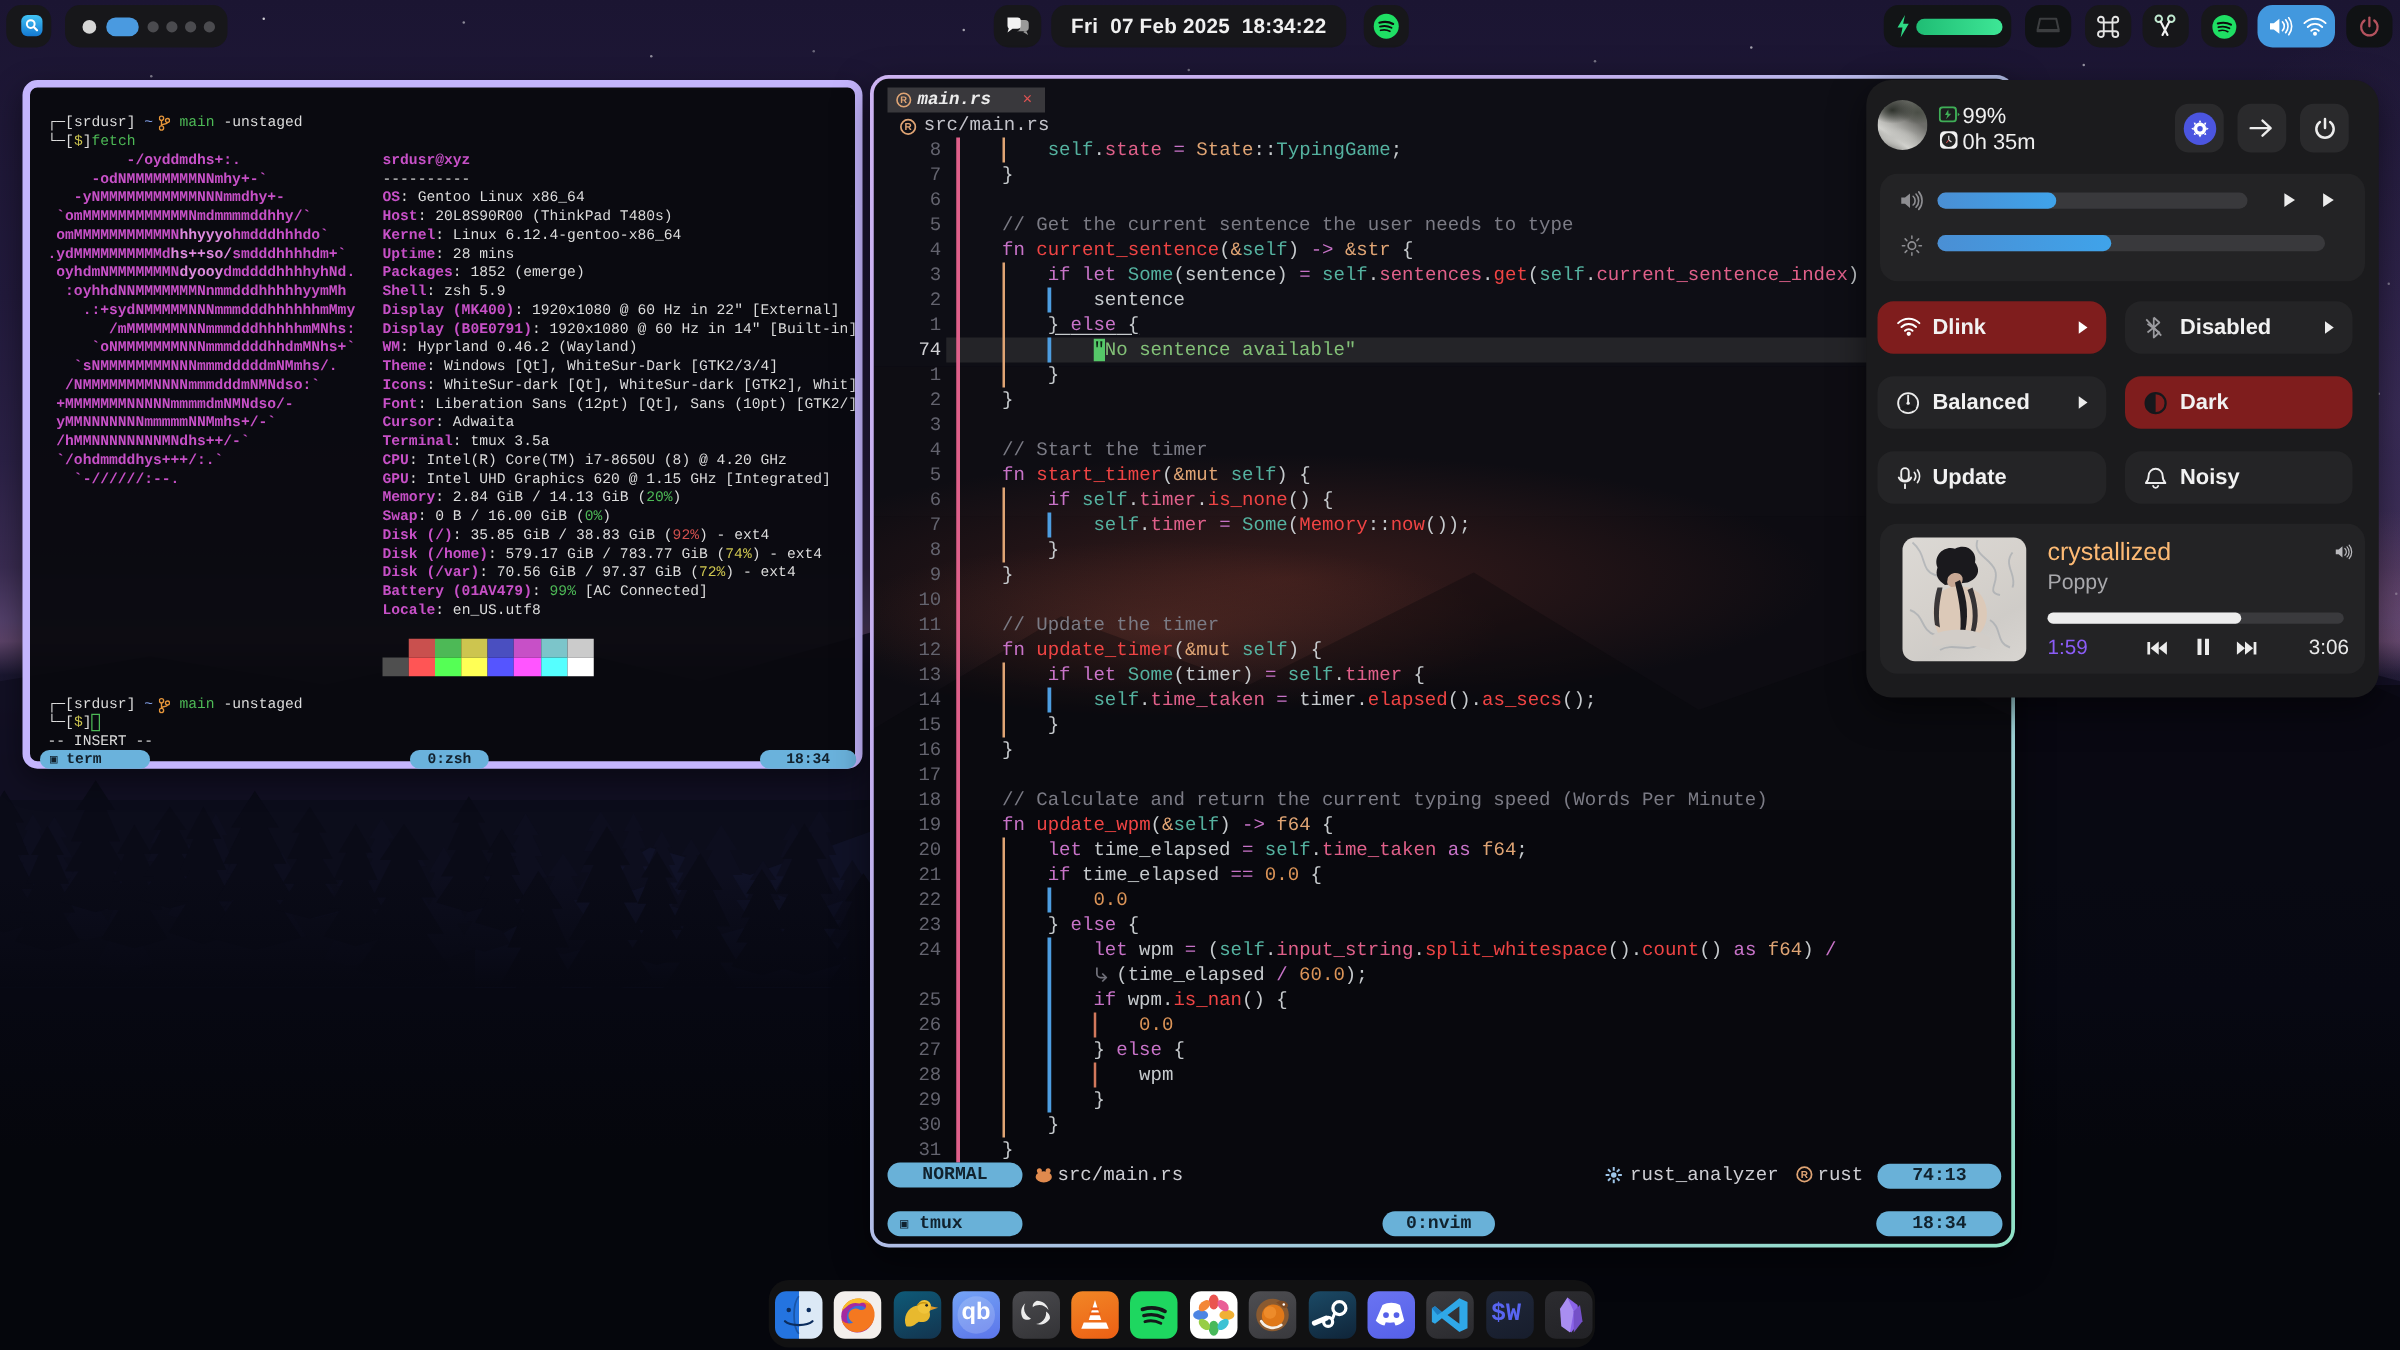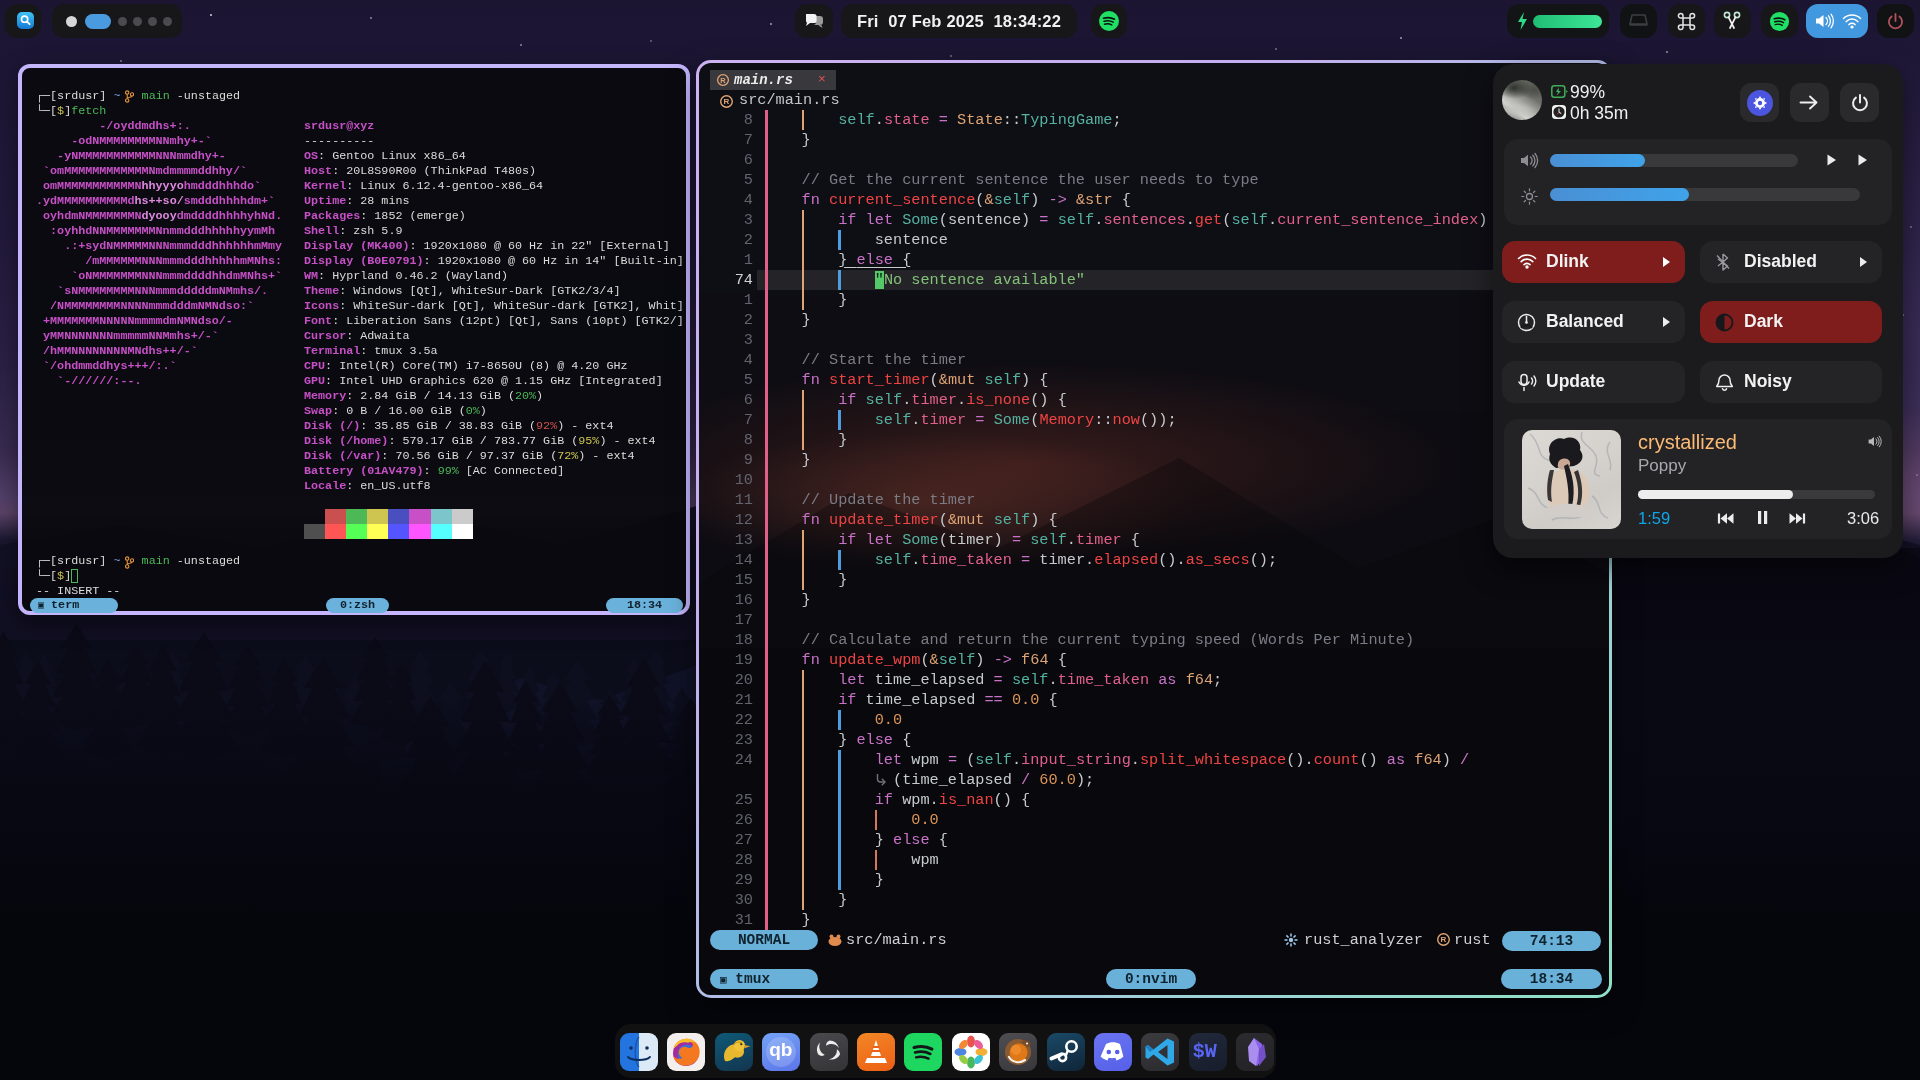--- a/index.html
+++ b/index.html
@@ -13,21 +13,21 @@
  radial-gradient(300px 420px at 1920px 330px, rgba(120,90,160,.22), rgba(120,90,160,0) 75%),
  linear-gradient(180deg,#1b1532 0%,#221a3c 22%,#2b2146 34%,#3a2c52 42%,#53406a 46%,#5c4368 47.5%,#1a1730 50%,#100f1d 56%,#0a0a13 66%,#060610 80%,#040406 100%);}
 #stars{width:2px;height:2px;border-radius:50%;background:rgba(255,255,255,.8);position:absolute;left:210px;top:14px;
 box-shadow:310px 30px 0 rgba(255,255,255,.5),560px 9px 0 rgba(255,255,255,.6),740px 41px 0 rgba(255,255,255,.4),
 1190px 23px 0 rgba(255,255,255,.6),1370px 7px 0 rgba(255,255,255,.5),1456px 37px 0 rgba(255,255,255,.55),
 -90px 46px 0 rgba(255,255,255,.45),160px 3px 0 rgba(255,255,255,.5),440px 26px 0 rgba(255,255,255,.35),
 905px 13px 0 rgba(255,255,255,.45),1065px 34px 0 rgba(255,255,255,.4),1240px 50px 0 rgba(255,255,255,.35),
 1650px 120px 0 rgba(255,255,255,.5),1692px 300px 0 rgba(255,255,255,.45),1700px 212px 0 rgba(255,255,255,.4),
 1666px 404px 0 rgba(255,255,255,.35),1706px 460px 0 rgba(255,255,255,.3),-140px 160px 0 rgba(255,255,255,.3),
 -150px 330px 0 rgba(255,255,255,.25),470px 150px 0 rgba(255,255,255,.3)}
-#term{position:absolute;left:18px;top:64px;width:672px;height:551px;border:4px solid #c4b5fd;background:rgba(9,9,15,.955);border-radius:12px;box-shadow:0 8px 24px rgba(0,0,0,.45)}
+#term{position:absolute;left:18px;top:64px;width:672px;height:551px;border:6px solid #c4b5fd;background:rgba(9,9,15,.955);border-radius:12px;box-shadow:0 8px 24px rgba(0,0,0,.45)}
 #nvimb{position:absolute;left:696px;top:60px;width:916px;height:938px;border-radius:15px;box-shadow:0 10px 28px rgba(0,0,0,.5);background:linear-gradient(135deg,#cdb3f2 0%,#c3aeee 30%,#a8c4e2 60%,#8fe2c6 100%)}
 #nvim{position:absolute;left:3px;top:3px;width:910px;height:932px;border-radius:12px;background:#0d0c12;overflow:hidden}
 
 .m1{font-family:"Liberation Mono",monospace;font-size:11.73px;line-height:15px;white-space:pre}
 .m2{font-family:"Liberation Mono",monospace;font-size:15.24px;line-height:20px;white-space:pre}
 </style>
 </head>
 <body>
 <div id="wall"></div>
 <div id="stars"></div>
@@ -248,21 +248,21 @@
 <b class="mag">Theme</b>: Windows [Qt], WhiteSur-Dark [GTK2/3/4]
 <b class="mag">Icons</b>: WhiteSur-dark [Qt], WhiteSur-dark [GTK2], Whit]
 <b class="mag">Font</b>: Liberation Sans (12pt) [Qt], Sans (10pt) [GTK2/]
 <b class="mag">Cursor</b>: Adwaita
 <b class="mag">Terminal</b>: tmux 3.5a
 <b class="mag">CPU</b>: Intel(R) Core(TM) i7-8650U (8) @ 4.20 GHz
 <b class="mag">GPU</b>: Intel UHD Graphics 620 @ 1.15 GHz [Integrated]
 <b class="mag">Memory</b>: 2.84 GiB / 14.13 GiB (<span class="gr">20%</span>)
 <b class="mag">Swap</b>: 0 B / 16.00 GiB (<span class="gr">0%</span>)
 <b class="mag">Disk (/)</b>: 35.85 GiB / 38.83 GiB (<span class="rd">92%</span>) - ext4
-<b class="mag">Disk (/home)</b>: 579.17 GiB / 783.77 GiB (<span class="yl">95%</span>) - ext4
+<b class="mag">Disk (/home)</b>: 579.17 GiB / 783.77 GiB (<span class="yl">74%</span>) - ext4
 <b class="mag">Disk (/var)</b>: 70.56 GiB / 97.37 GiB (<span class="yl">72%</span>) - ext4
 <b class="mag">Battery (01AV479)</b>: <span class="gr">99%</span> [AC Connected]
 <b class="mag">Locale</b>: en_US.utf8</pre>
 
 <div class="abs" style="left:282px;top:441px;height:15px;display:flex">
   <div class="pb" style="background:transparent"></div>
       <div class="pb" style="background:#c9504e"></div>
       <div class="pb" style="background:#4db956"></div>
       <div class="pb" style="background:#cdc54f"></div>
       <div class="pb" style="background:#4a4fc0"></div>
@@ -644,21 +644,21 @@
     </div>
     <div class="abs" style="left:134px;top:12px;font-size:20px;color:#fdba74">crystallized</div>
     <div class="abs" style="left:134px;top:37px;font-size:17px;color:#a9a9ad">Poppy</div>
     <svg class="abs" style="left:363px;top:16px" width="17" height="13" viewBox="0 0 22 17">
         <path d="M2 6 h3 L9 2.7 v11.6 L5 11 H2 z" fill="#b9b9bd"></path>
         <path d="M11.5 5 a4.6 4.6 0 0 1 0 7 M13.8 3.2 a7.6 7.6 0 0 1 0 10.6 M16 1.5 a10.6 10.6 0 0 1 0 14" stroke="#b9b9bd" stroke-width="1.3" fill="none" stroke-linecap="round"></path>
       </svg>
     <div class="abs" style="left:134px;top:71px;width:237px;height:9px;border-radius:4.5px;background:#3a3a3d">
       <div style="width:155px;height:9px;border-radius:4.5px;background:#ededed"></div>
       </div>
-    <div class="abs" style="left:134px;top:90px;font-size:16.5px;color:#0ea5e9">1:59</div>
+    <div class="abs" style="left:134px;top:90px;font-size:16.5px;color:#8b5cf6">1:59</div>
     <div class="abs" style="left:343px;top:90px;font-size:16.5px;color:#e9e9e9">3:06</div>
     <svg class="abs" style="left:213px;top:93px" width="17" height="13" viewBox="0 0 17 13">
         <path d="M2 1.5 v10" stroke="#ececec" stroke-width="2.2"></path>
         <path d="M10 1.2 L3.5 6.5 L10 11.8 z" fill="#ececec"></path>
         <path d="M16.5 1.2 L10 6.5 L16.5 11.8 z" fill="#ececec"></path>
       </svg>
     <svg class="abs" style="left:252px;top:91px" width="13" height="15" viewBox="0 0 13 15">
         <rect x="2" y="1" width="3.2" height="13" fill="#ececec"></rect>
         <rect x="8" y="1" width="3.2" height="13" fill="#ececec"></rect>
       </svg>

